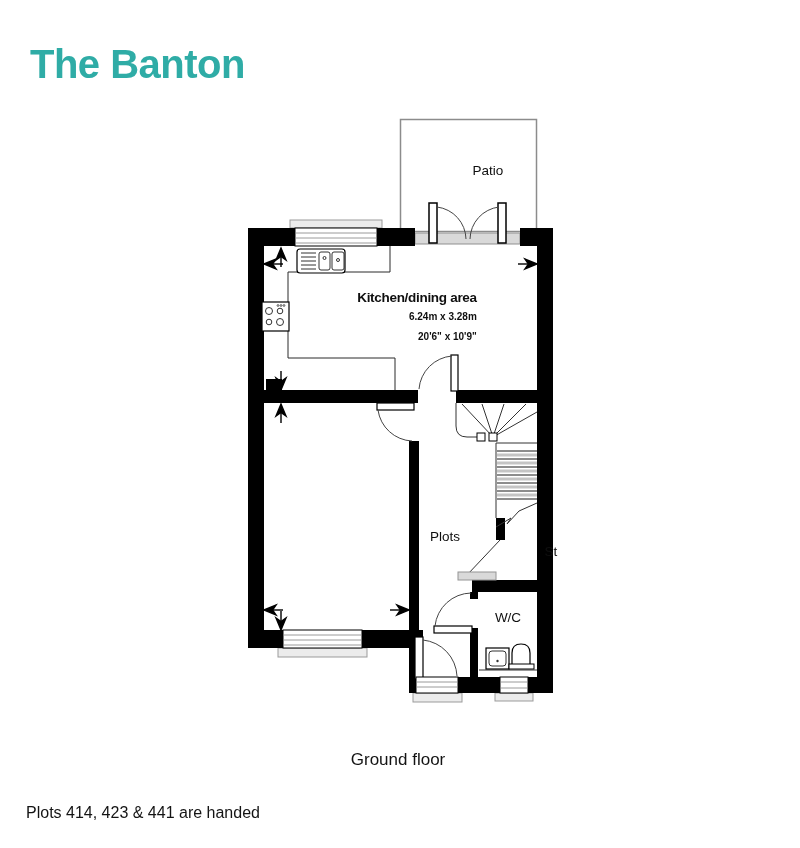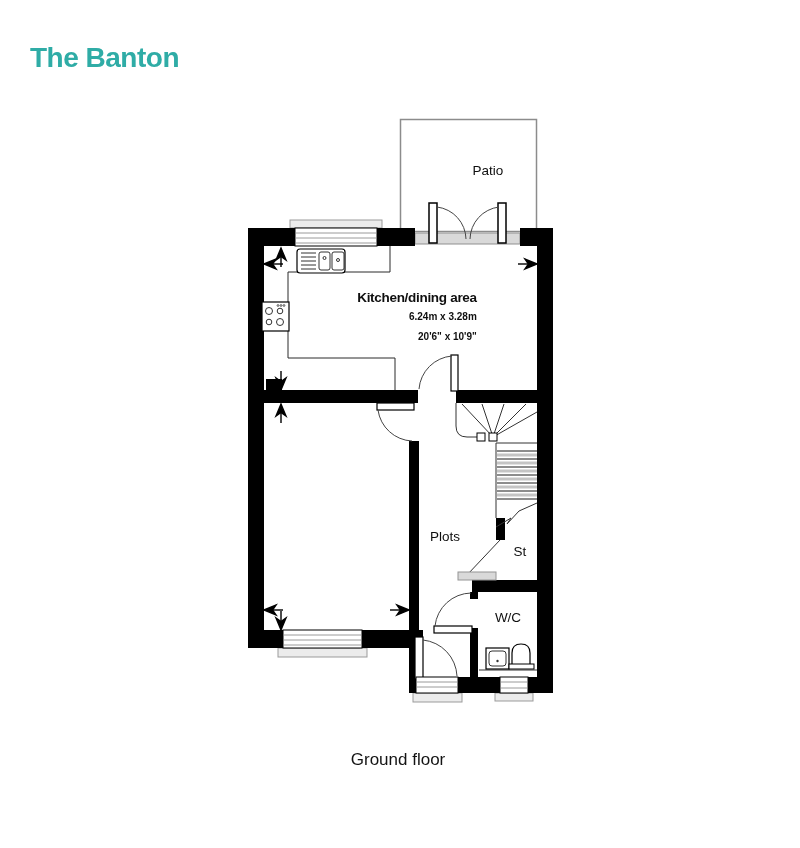--- a/index.html
+++ b/index.html
@@ -1,18 +1,18 @@
 <!DOCTYPE html>
 <html><head>
 <meta charset="utf-8">
 <style>
   html,body{margin:0;padding:0;background:#ffffff;}
   .page{position:relative;width:800px;height:848px;background:#ffffff;overflow:hidden;
         font-family:"Liberation Sans", sans-serif;color:#111;}
-  .title{position:absolute;left:30px;top:42px;font-size:28px;font-weight:700;
+  .title{position:absolute;left:30px;top:42px;font-size:40px;font-weight:700;
          letter-spacing:-0.5px;color:#2FACA6;}
   .plan-svg{position:absolute;left:0;top:0;}
   .lbl{position:absolute;transform:translateX(-50%);text-align:right;white-space:nowrap;
        font-size:13.5px;color:#0f0f0f;}
   .lbl .hdr{font-weight:700;letter-spacing:-0.3px;line-height:19px;}
   .lbl .dim{font-weight:700;font-size:10px;line-height:19.5px;}
   .room-name{position:absolute;transform:translateX(-50%);font-size:13.5px;color:#0f0f0f;
              white-space:nowrap;}
   .floor-label{position:absolute;left:398px;top:750px;transform:translateX(-50%);
                font-size:17px;color:#141414;}
@@ -180,17 +180,18 @@
   <div class="room-name" style="left:468px;top:163px;margin-left:20px;">Patio</div>
 
   <div class="lbl" style="left:417px;top:288px;">
     <div class="hdr">Kitchen/dining area</div>
     <div class="dim">6.24m x 3.28m</div>
     <div class="dim">20'6" x 10'9"</div>
   </div>
 
 
   <div class="room-name" style="left:445px;top:529px;">Plots</div>
-  <div class="room-name" style="left:520px;top:544px;">St</div>
+  <div class="room-name" style="left:551px;top:544px;">St</div>
   <div class="room-name" style="left:508px;top:610px;">W/C</div>
 
   <div class="floor-label">Ground floor</div>
+  <div class="footnote">Plots 414, 423 &amp; 441 are handed</div>
 </div>
 
 </body></html>

